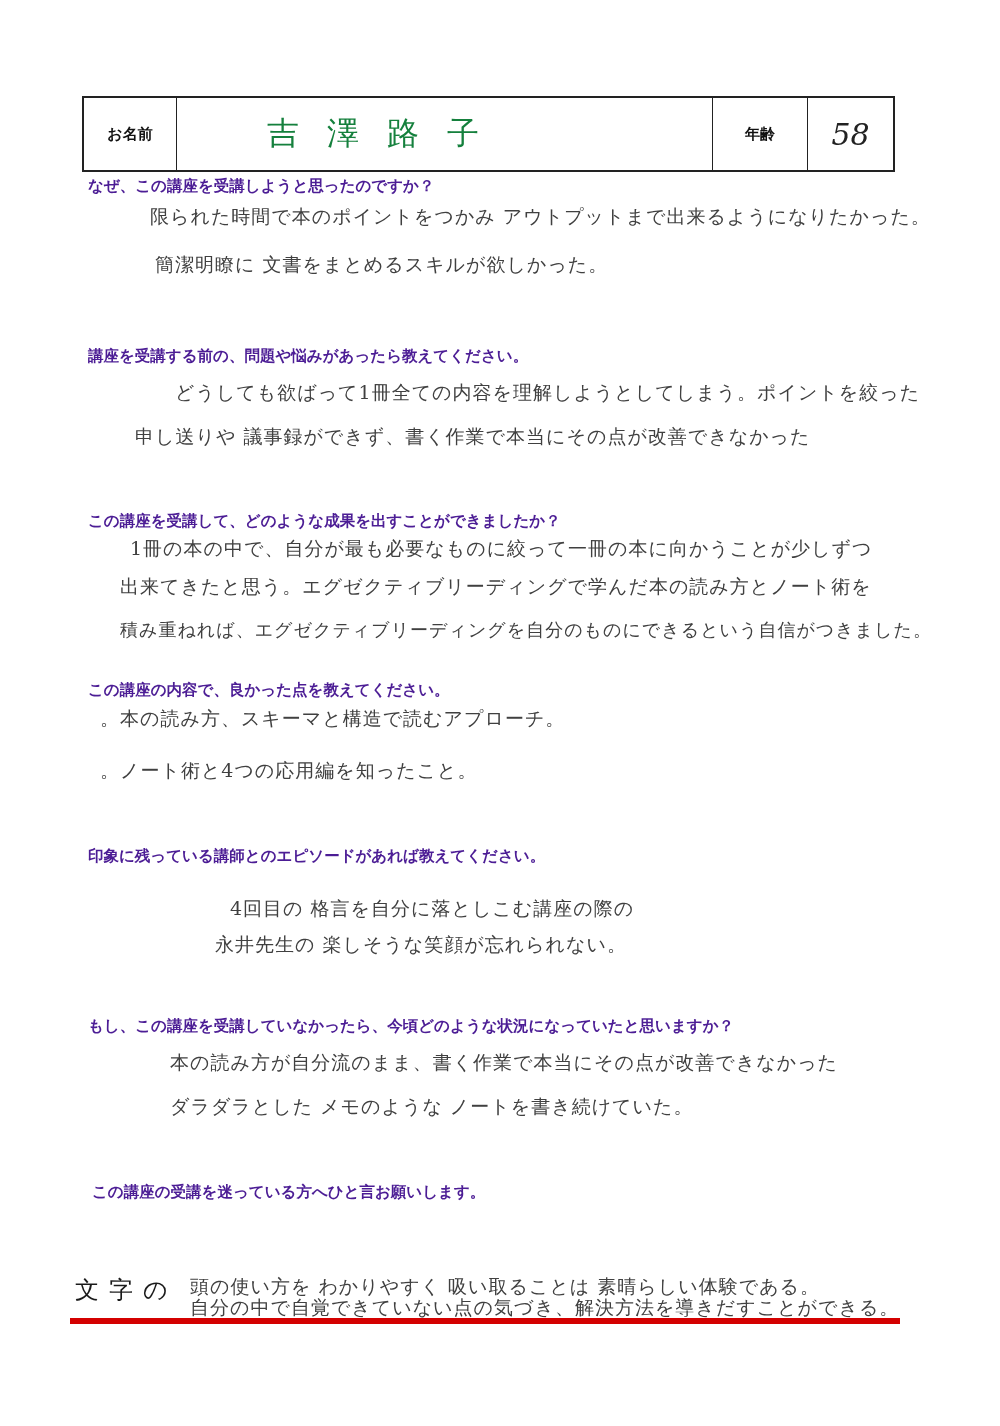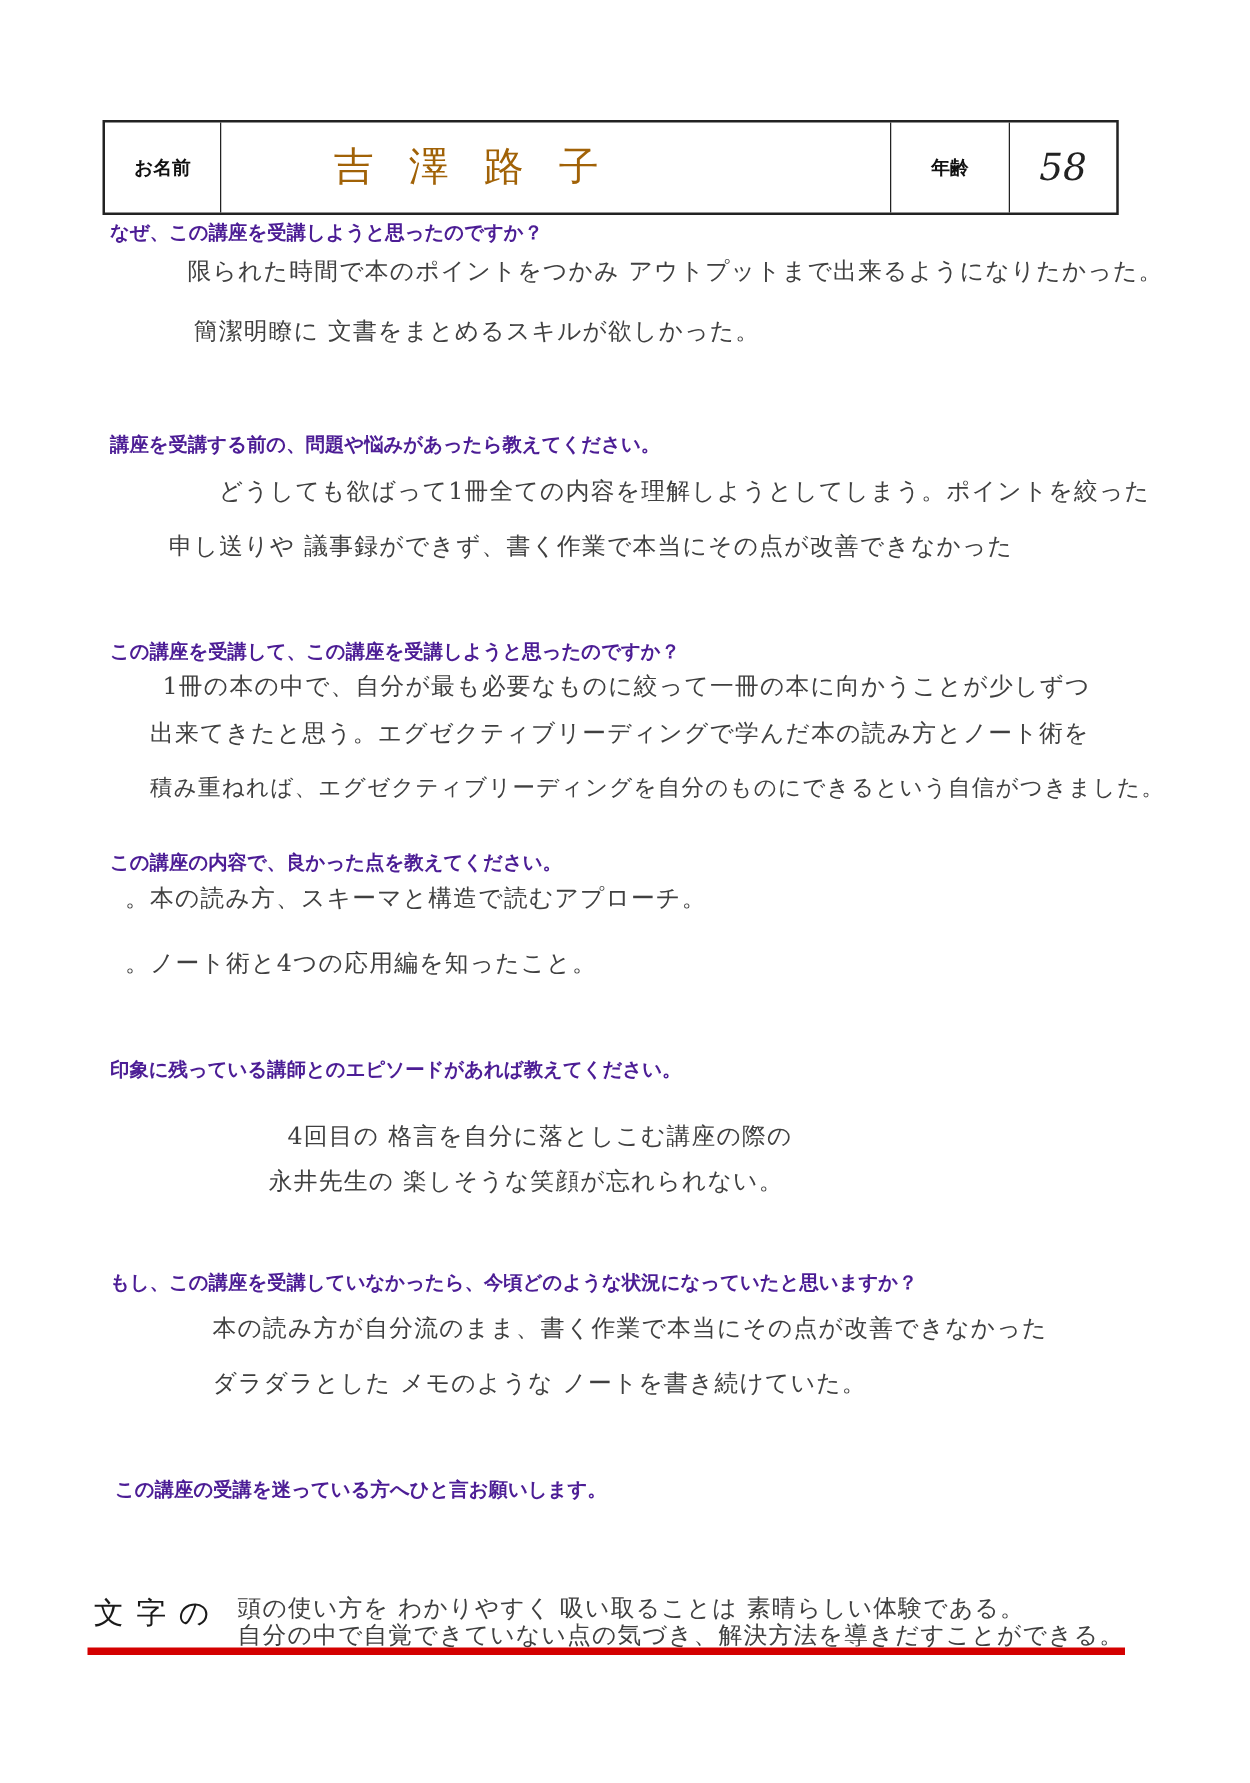--- a/index.html
+++ b/index.html
@@ -11,21 +11,21 @@
       position: absolute; left: 82px; top: 72px; width: 813px; height: 76px;
       border: 2px solid #222; display: flex; box-sizing: border-box; margin-top: 24px;
     }
     .cell { border-right: 1.5px solid #222; display: flex; align-items: center; justify-content: center; box-sizing: border-box; }
     .cell:last-child { border-right: none; text-align: center; }
     .label-cell { font-weight: bold; font-size: 15px; }
     .c-name-label { width: 93px; }
     .c-name-value { width: 536px; justify-content: flex-start; padding-left: 90px; }
     .c-age-label { width: 95px; }
     .c-age-value { flex: 1; }
-    .handwritten-name { font-family: "DejaVu Serif", serif; font-size: 32px; letter-spacing: 28px; font-weight: 300; color: #a16207; }
+    .handwritten-name { font-family: "DejaVu Serif", serif; font-size: 32px; letter-spacing: 28px; font-weight: 300; color: #15803d; }
     .handwritten-age { font-family: "DejaVu Serif", serif; font-style: italic; font-size: 30px; color: #222; }
 
     .question {
       position: absolute; left: 88px; font-weight: bold; font-size: 15.5px; color: #4c1d95; white-space: nowrap;
     }
     .answer {
       position: absolute; font-family: "DejaVu Serif", serif; font-size: 19px; color: #404040;
       white-space: nowrap; letter-spacing: 1px; font-weight: 300;
     }
     .margin-note {
@@ -50,21 +50,21 @@
 </div>
 
 <div class="question" style="top:176px;">なぜ、この講座を受講しようと思ったのですか？</div>
 <div class="answer" style="left:150px; top:204px;">限られた時間で本のポイントをつかみ アウトプットまで出来るようになりたかった。</div>
 <div class="answer" style="left:155px; top:252px;">簡潔明瞭に 文書をまとめるスキルが欲しかった。</div>
 
 <div class="question" style="top:346px;">講座を受講する前の、問題や悩みがあったら教えてください。</div>
 <div class="answer" style="left:175px; top:380px;">どうしても欲ばって1冊全ての内容を理解しようとしてしまう。ポイントを絞った</div>
 <div class="answer" style="left:135px; top:424px;">申し送りや 議事録ができず、書く作業で本当にその点が改善できなかった</div>
 
-<div class="question" style="top:511px;">この講座を受講して、この講座を受講しようと思ったのですか？</div>
+<div class="question" style="top:511px;">この講座を受講して、どのような成果を出すことができましたか？</div>
 <div class="answer" style="left:130px; top:536px;">1冊の本の中で、自分が最も必要なものに絞って一冊の本に向かうことが少しずつ</div>
 <div class="answer" style="left:120px; top:574px;">出来てきたと思う。エグゼクティブリーディングで学んだ本の読み方とノート術を</div>
 <div class="answer" style="left:120px; top:618px; font-size:18px;">積み重ねれば、エグゼクティブリーディングを自分のものにできるという自信がつきました。</div>
 
 <div class="question" style="top:680px;">この講座の内容で、良かった点を教えてください。</div>
 <div class="answer" style="left:100px; top:706px;">。本の読み方、スキーマと構造で読むアプローチ。</div>
 <div class="answer" style="left:100px; top:758px;">。ノート術と4つの応用編を知ったこと。</div>
 
 <div class="question" style="top:846px;">印象に残っている講師とのエピソードがあれば教えてください。</div>
 <div class="answer" style="left:230px; top:896px;">4回目の 格言を自分に落としこむ講座の際の</div>

